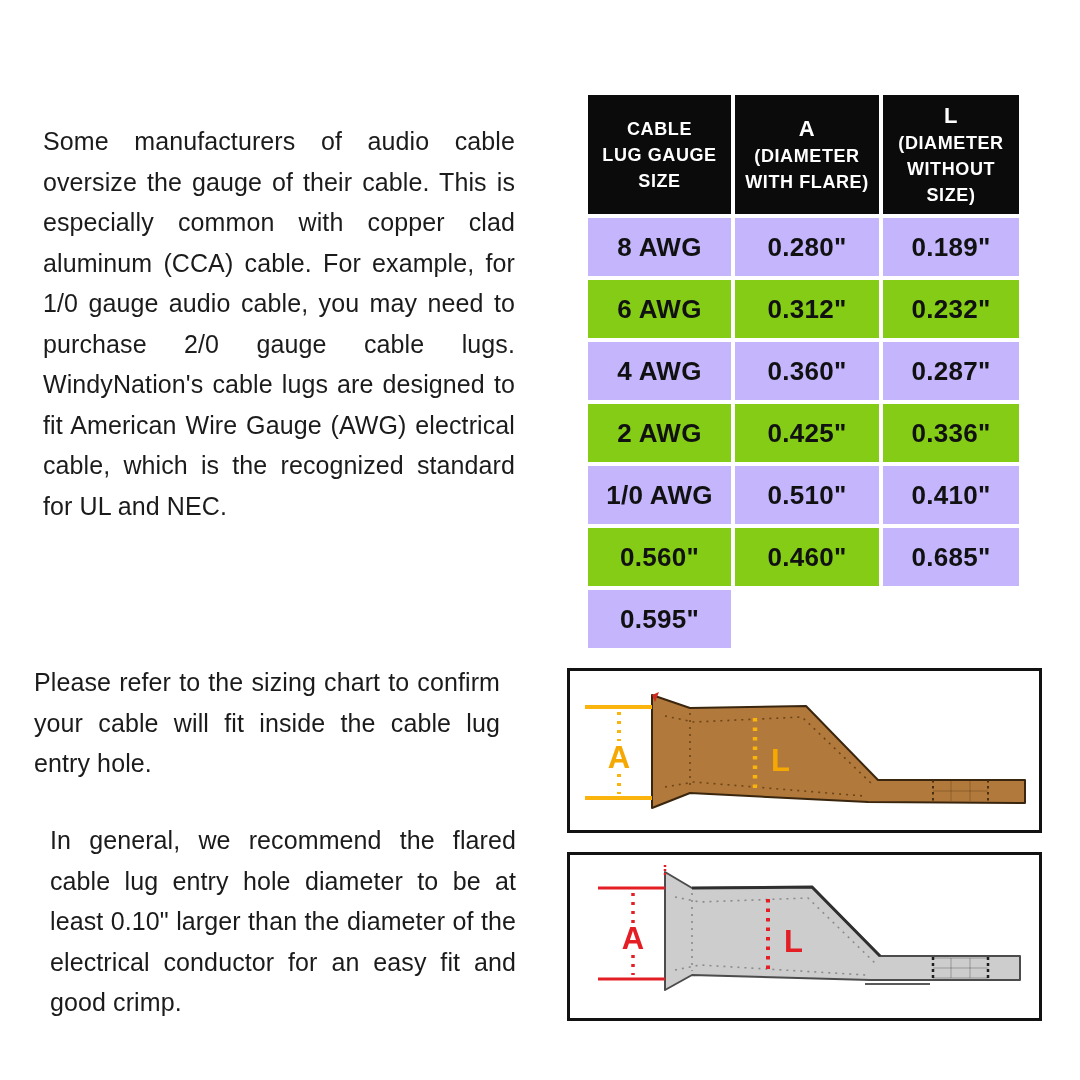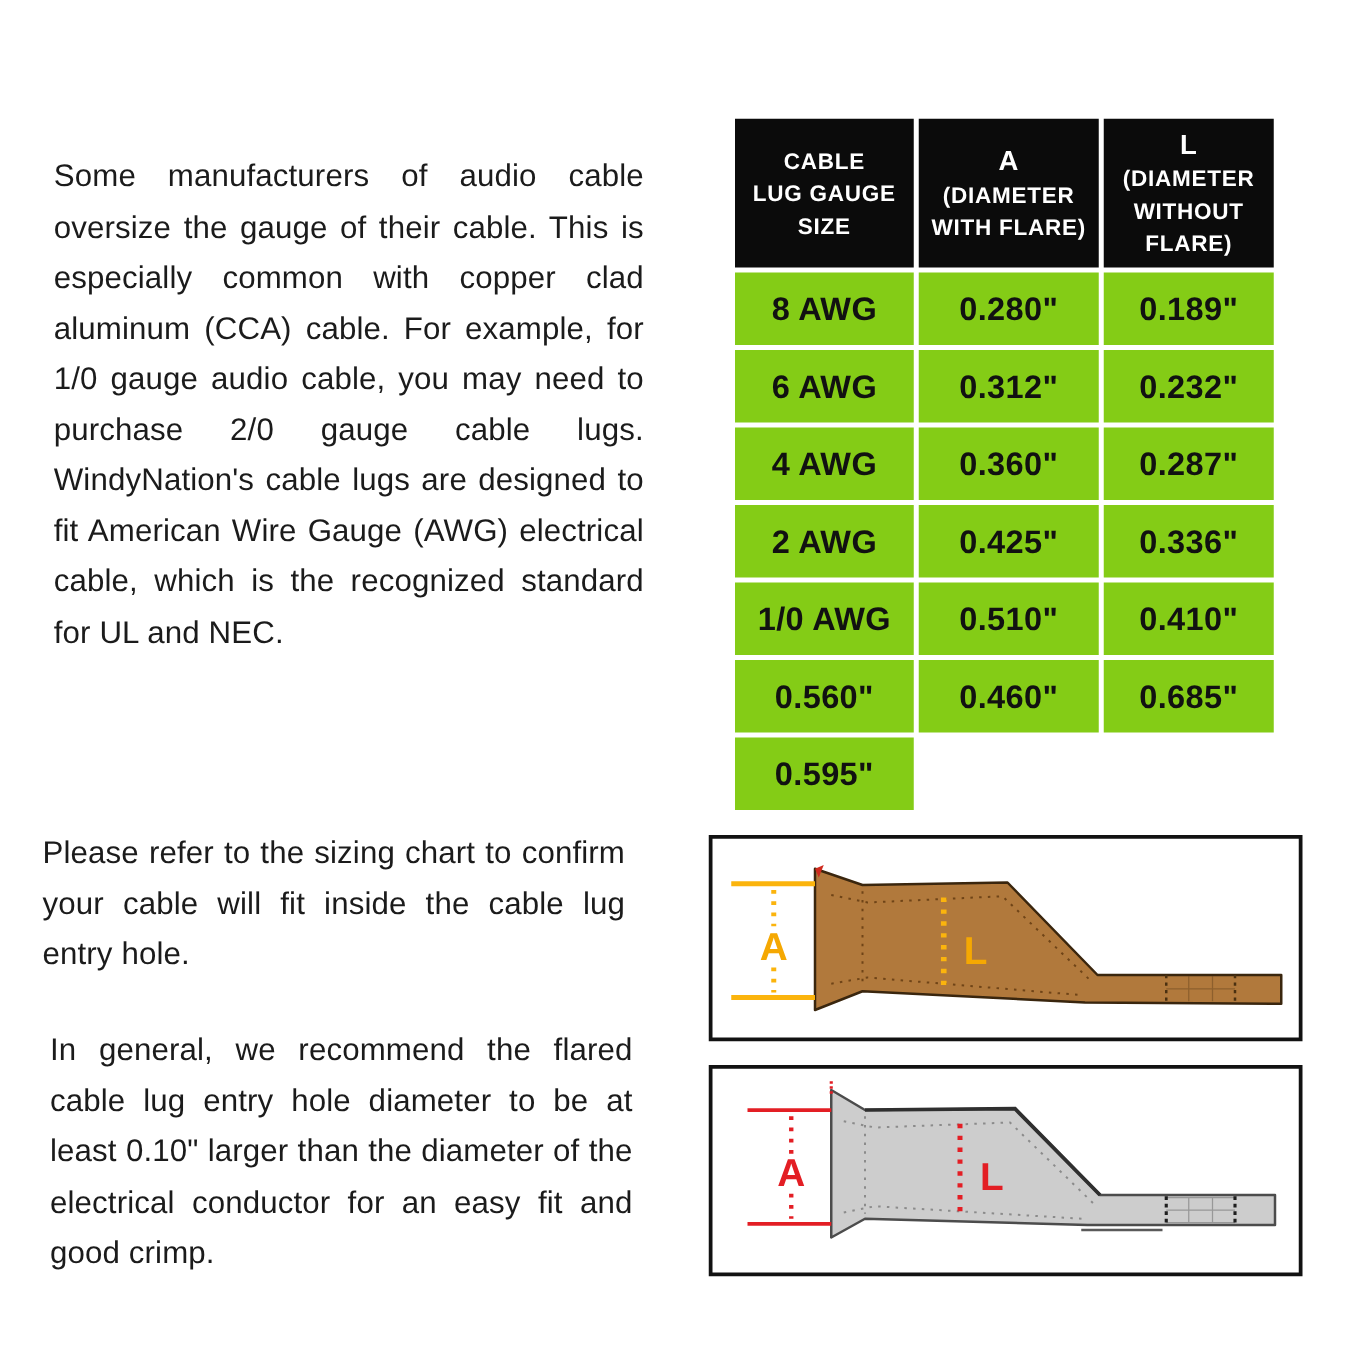--- a/index.html
+++ b/index.html
@@ -7,38 +7,38 @@
     width:1080px;height:1080px;position:relative;background:#ffffff;
     font-family:"Liberation Sans",sans-serif;overflow:hidden;
   }
   
   .para{
     position:absolute;color:#1b1b1b;font-size:25px;line-height:40.5px;
     text-align:justify;font-weight:500;letter-spacing:.1px;
   }
   #para1{left:43px;top:96px;width:472px;}
   #para2{left:34px;top:637px;width:466px;}
-  #para3{left:40px;top:795px;width:466px;}
+  #para3{left:50px;top:795px;width:466px;}
   
   .sizing-table{
     position:absolute;left:588px;top:95px;width:462px;
     display:grid;grid-template-columns:143px 144px 136px;gap:4px;
   }
   .th{
     background:#0b0b0b;color:#ffffff;height:119px;
     display:flex;flex-direction:column;align-items:center;justify-content:center;
     text-align:center;font-weight:bold;letter-spacing:.6px;
     font-size:18px;line-height:26px;
   }
   .th .big{font-size:22px;line-height:28px;}
   .td{
     height:58px;display:flex;align-items:center;justify-content:center;
     font-weight:bold;font-size:26px;color:#111111;letter-spacing:.3px;
   }
-  .td.light{background:#84cc16;}
+  .td.light{background:#c4b5fd;}
   .td.dark{background:#84cc16;}
   
   .diagram{
     position:absolute;left:567px;background:#ffffff;border:3px solid #121212;
   }
   #diagram-copper{top:668px;width:469px;height:159px;}
   #diagram-tinned{top:852px;width:469px;height:163px;}
   .diagram svg{display:block;width:100%;height:100%;}
   .measure-label{font-family:"Liberation Sans",sans-serif;font-weight:bold;font-size:31px;}
 </style>
@@ -57,21 +57,21 @@
   </div>
   <div class="th">
     <div class="big">A</div>
     <div>(DIAMETER</div>
     <div>WITH FLARE)</div>
   </div>
   <div class="th">
     <div class="big">L</div>
     <div>(DIAMETER</div>
     <div>WITHOUT</div>
-    <div>FLARE)</div>
+    <div>SIZE)</div>
   </div>
 
   <div class="td light">8 AWG</div>
   <div class="td light">0.280"</div>
   <div class="td light">0.189"</div>
 
   <div class="td dark">6 AWG</div>
   <div class="td dark">0.312"</div>
   <div class="td dark">0.232"</div>
 

